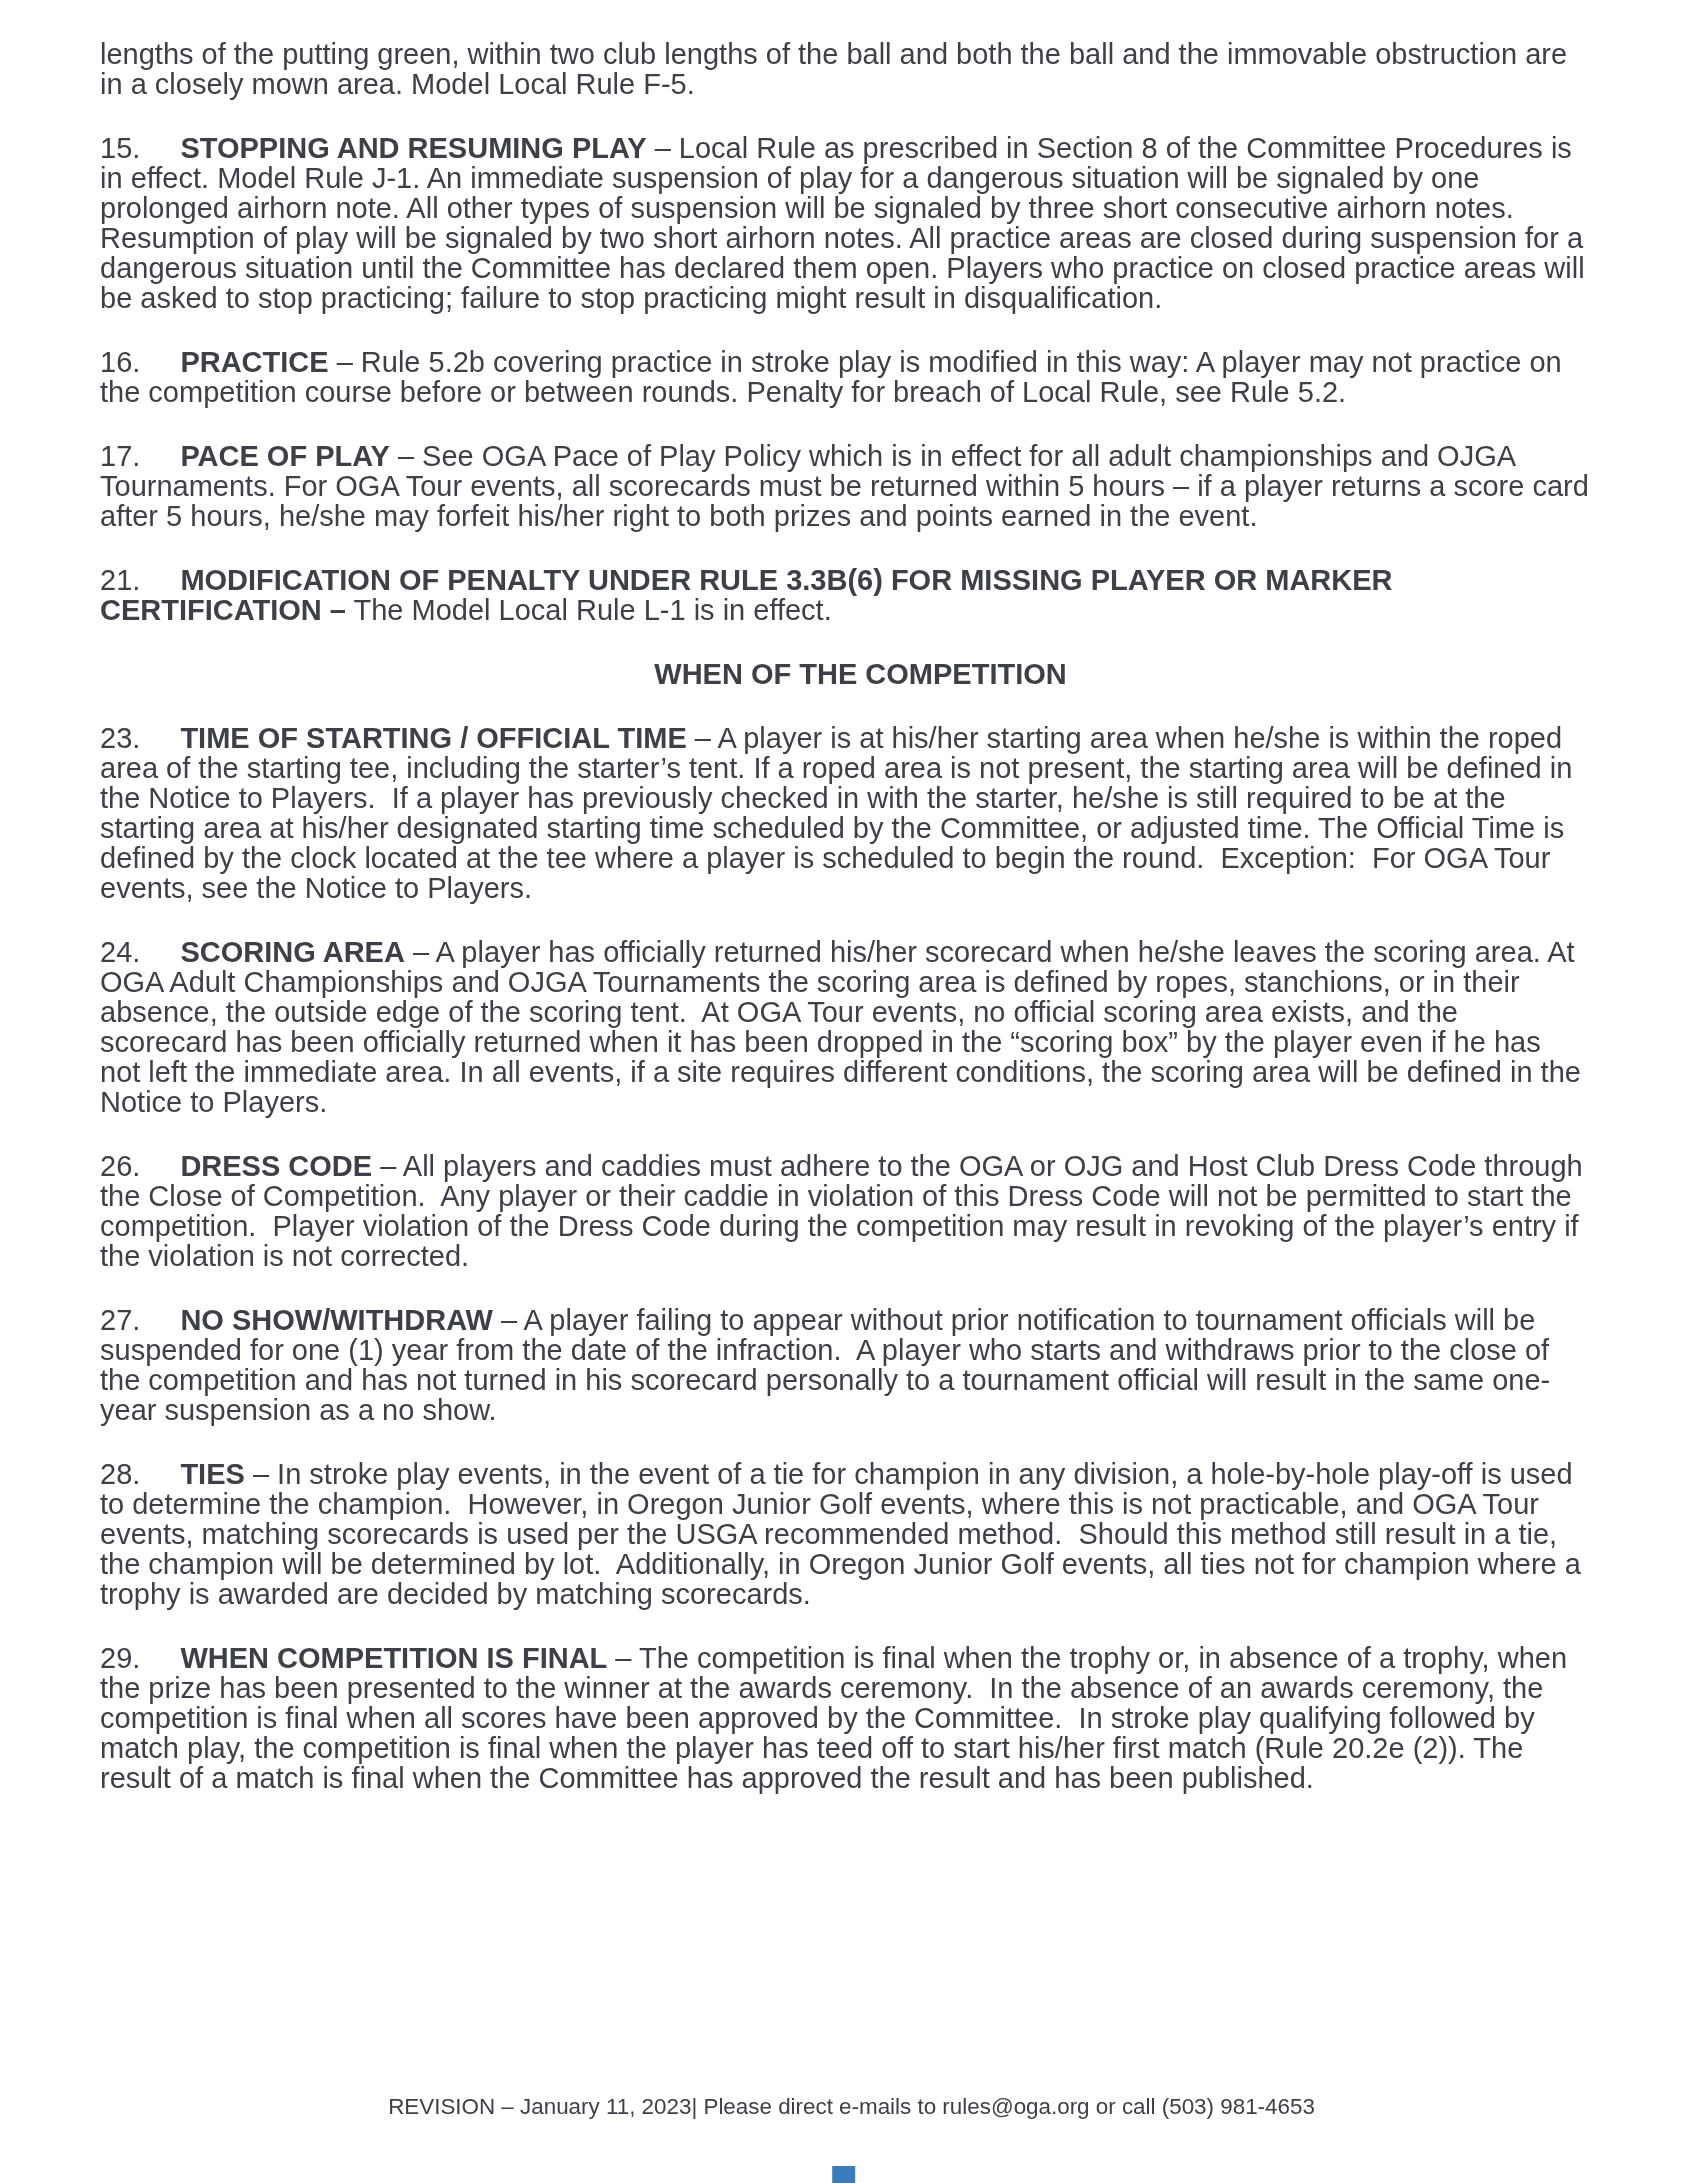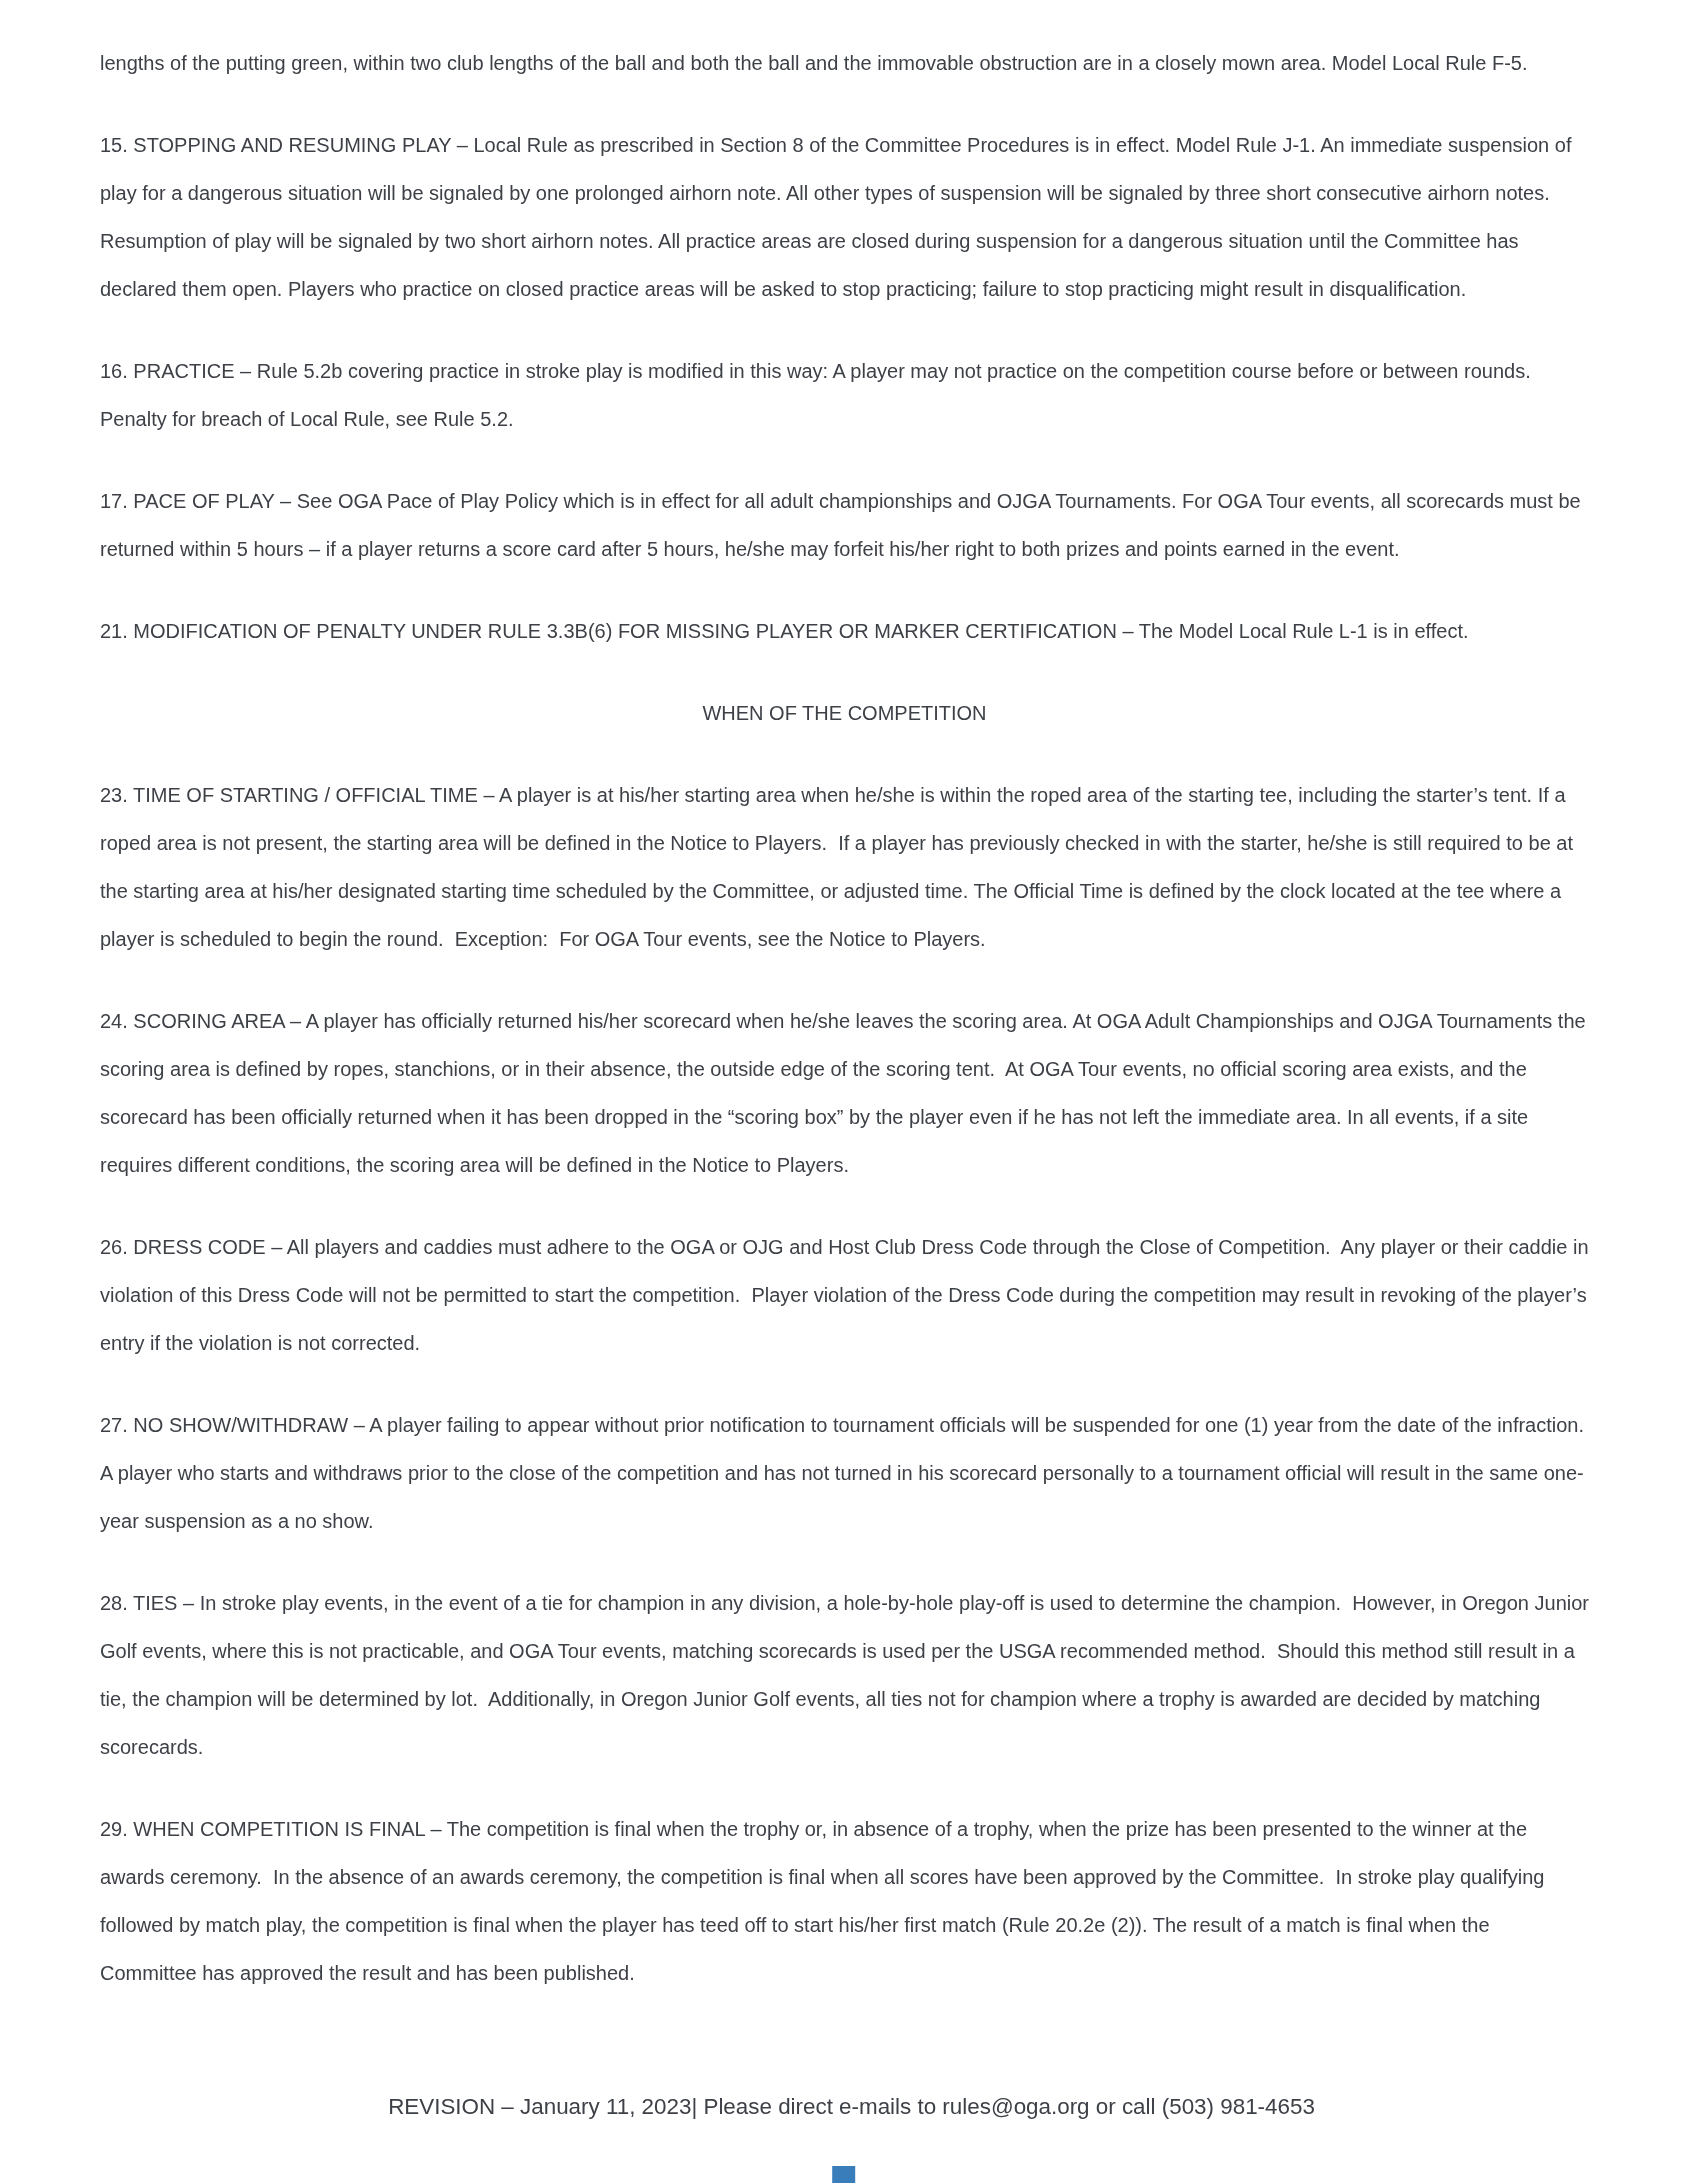--- a/index.html
+++ b/index.html
@@ -12,31 +12,31 @@
     color: #3d4147;
     overflow: hidden;
   }
   .page {
     position: absolute;
     inset: 0;
     padding: 39px 98px 0 100px;
     background: #ffffff;
   }
   .doc-body p {
-    font-size: 20px;
-    line-height: 48px;
+    font-size: 29px;
+    line-height: 30px;
     margin-bottom: 34px;
     white-space: pre-wrap;
     text-align: left;
   }
   .doc-body p.heading {
     text-align: center;
     font-weight: bold;
   }
-  .b { font-weight: normal; }
+  .b { font-weight: bold; margin-left: 32px; }
   .i { font-style: italic; }
   .doc-footer {
     position: absolute;
     top: 2090px;
     left: 16px;
     right: 0;
     text-align: center;
     font-size: 22.4px;
     line-height: 34px;
     color: #3d4147;

